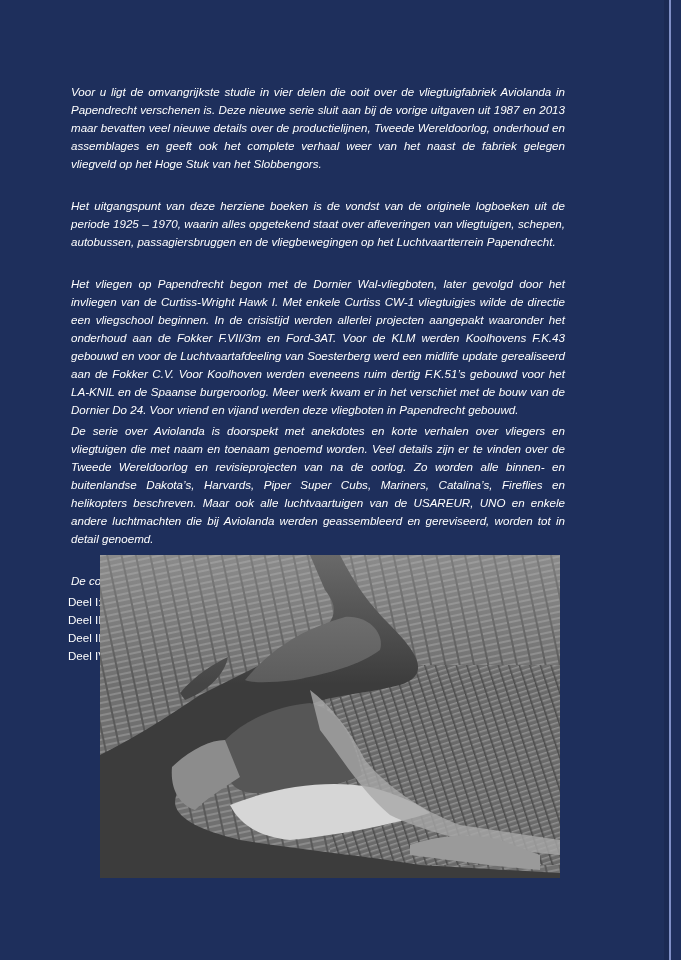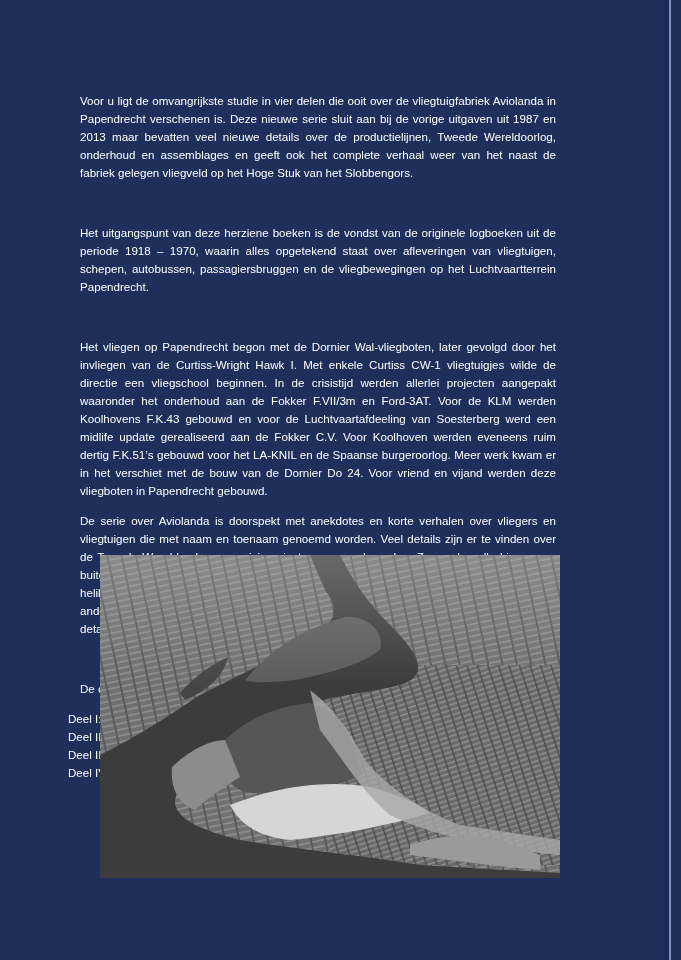--- a/index.html
+++ b/index.html
@@ -15,40 +15,40 @@
       background: #7f8fc6;
     }
     .edge-shade {
       position: absolute; left: 664px; top: 0; width: 5px; height: 960px;
       background: #1b2a54;
     }
     .text-block {
       position: absolute; left: 68px; top: 80px; width: 500px;
       font-size: 11.6px; line-height: 18px;
     }
-    .para { margin: 12px; text-align: justify; text-align-last: left; }
+    .para { margin: 3px; text-align: justify; text-align-last: left; font-style: italic; }
     .gap { height: 18px; }
     .series-list { margin: 0; padding: 0; list-style: none; }
     .series-list li { white-space: pre; }
     .photo {
       position: absolute; left: 100px; top: 555px; width: 460px; height: 323px;
       overflow: hidden; background: #6a6a6a;
     }
     .photo svg { display: block; width: 460px; height: 323px; }
   </style>
 </head>
 <body>
 
 <div class="edge-shade"></div>
 <div class="edge-line"></div>
 
 <div class="text-block">
   <p class="para">Voor u ligt de omvangrijkste studie in vier delen die ooit over de vliegtuigfabriek Aviolanda in Papendrecht verschenen is. Deze nieuwe serie sluit aan bij de vorige uitgaven uit 1987 en 2013 maar bevatten veel nieuwe details over de productielijnen, Tweede Wereldoorlog, onderhoud en assemblages en geeft ook het complete verhaal weer van het naast de fabriek gelegen vliegveld op het Hoge Stuk van het Slobbengors.</p>
   <div class="gap"></div>
-  <p class="para">Het uitgangspunt van deze herziene boeken is de vondst van de originele logboeken uit de periode 1918 – 1970, waarin alles opgetekend staat over afleveringen van vliegtuigen, schepen, autobussen, passagiersbruggen en de vliegbewegingen op het Luchtvaartterrein Papendrecht.</p>
+  <p class="para">Het uitgangspunt van deze herziene boeken is de vondst van de originele logboeken uit de periode 1925 – 1970, waarin alles opgetekend staat over afleveringen van vliegtuigen, schepen, autobussen, passagiersbruggen en de vliegbewegingen op het Luchtvaartterrein Papendrecht.</p>
   <div class="gap"></div>
   <p class="para">Het vliegen op Papendrecht begon met de Dornier Wal-vliegboten, later gevolgd door het invliegen van de Curtiss-Wright Hawk I. Met enkele Curtiss CW-1 vliegtuigjes wilde de directie een vliegschool beginnen. In de crisistijd werden allerlei projecten aangepakt waaronder het onderhoud aan de Fokker F.VII/3m en Ford-3AT. Voor de KLM werden Koolhovens F.K.43 gebouwd en voor de Luchtvaartafdeeling van Soesterberg werd een midlife update gerealiseerd aan de Fokker C.V. Voor Koolhoven werden eveneens ruim dertig F.K.51’s gebouwd voor het LA-KNIL en de Spaanse burgeroorlog. Meer werk kwam er in het verschiet met de bouw van de Dornier Do 24. Voor vriend en vijand werden deze vliegboten in Papendrecht gebouwd.</p>
   <p class="para">De serie over Aviolanda is doorspekt met anekdotes en korte verhalen over vliegers en vliegtuigen die met naam en toenaam genoemd worden. Veel details zijn er te vinden over de Tweede Wereldoorlog en revisieprojecten van na de oorlog. Zo worden alle binnen- en buitenlandse Dakota’s, Harvards, Piper Super Cubs, Mariners, Catalina’s, Fireflies en helikopters beschreven. Maar ook  alle luchtvaartuigen van de USAREUR, UNO en enkele andere luchtmachten die bij Aviolanda werden geassembleerd en gereviseerd, worden tot in detail genoemd.</p>
   <div class="gap"></div>
   <p class="para">De complete serie bestaat uit vier delen:</p>
   <ul class="series-list">
     <li>Deel I:   1920 – 1940</li>
     <li>Deel II:  1940 – 1945</li>
     <li>Deel III: 1945 – 1953</li>
     <li>Deel IV: 1953 - 1970</li>

